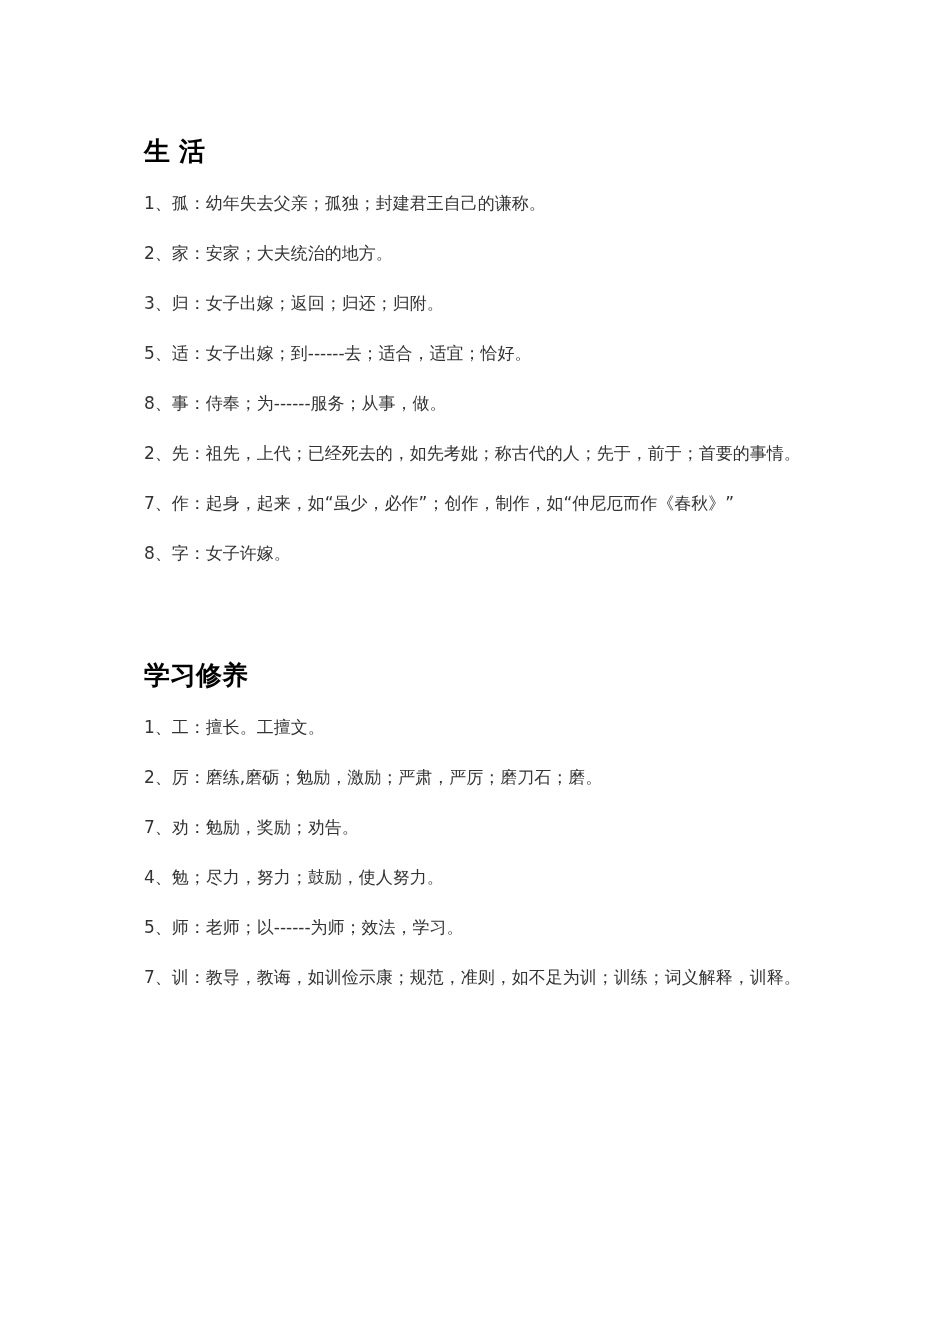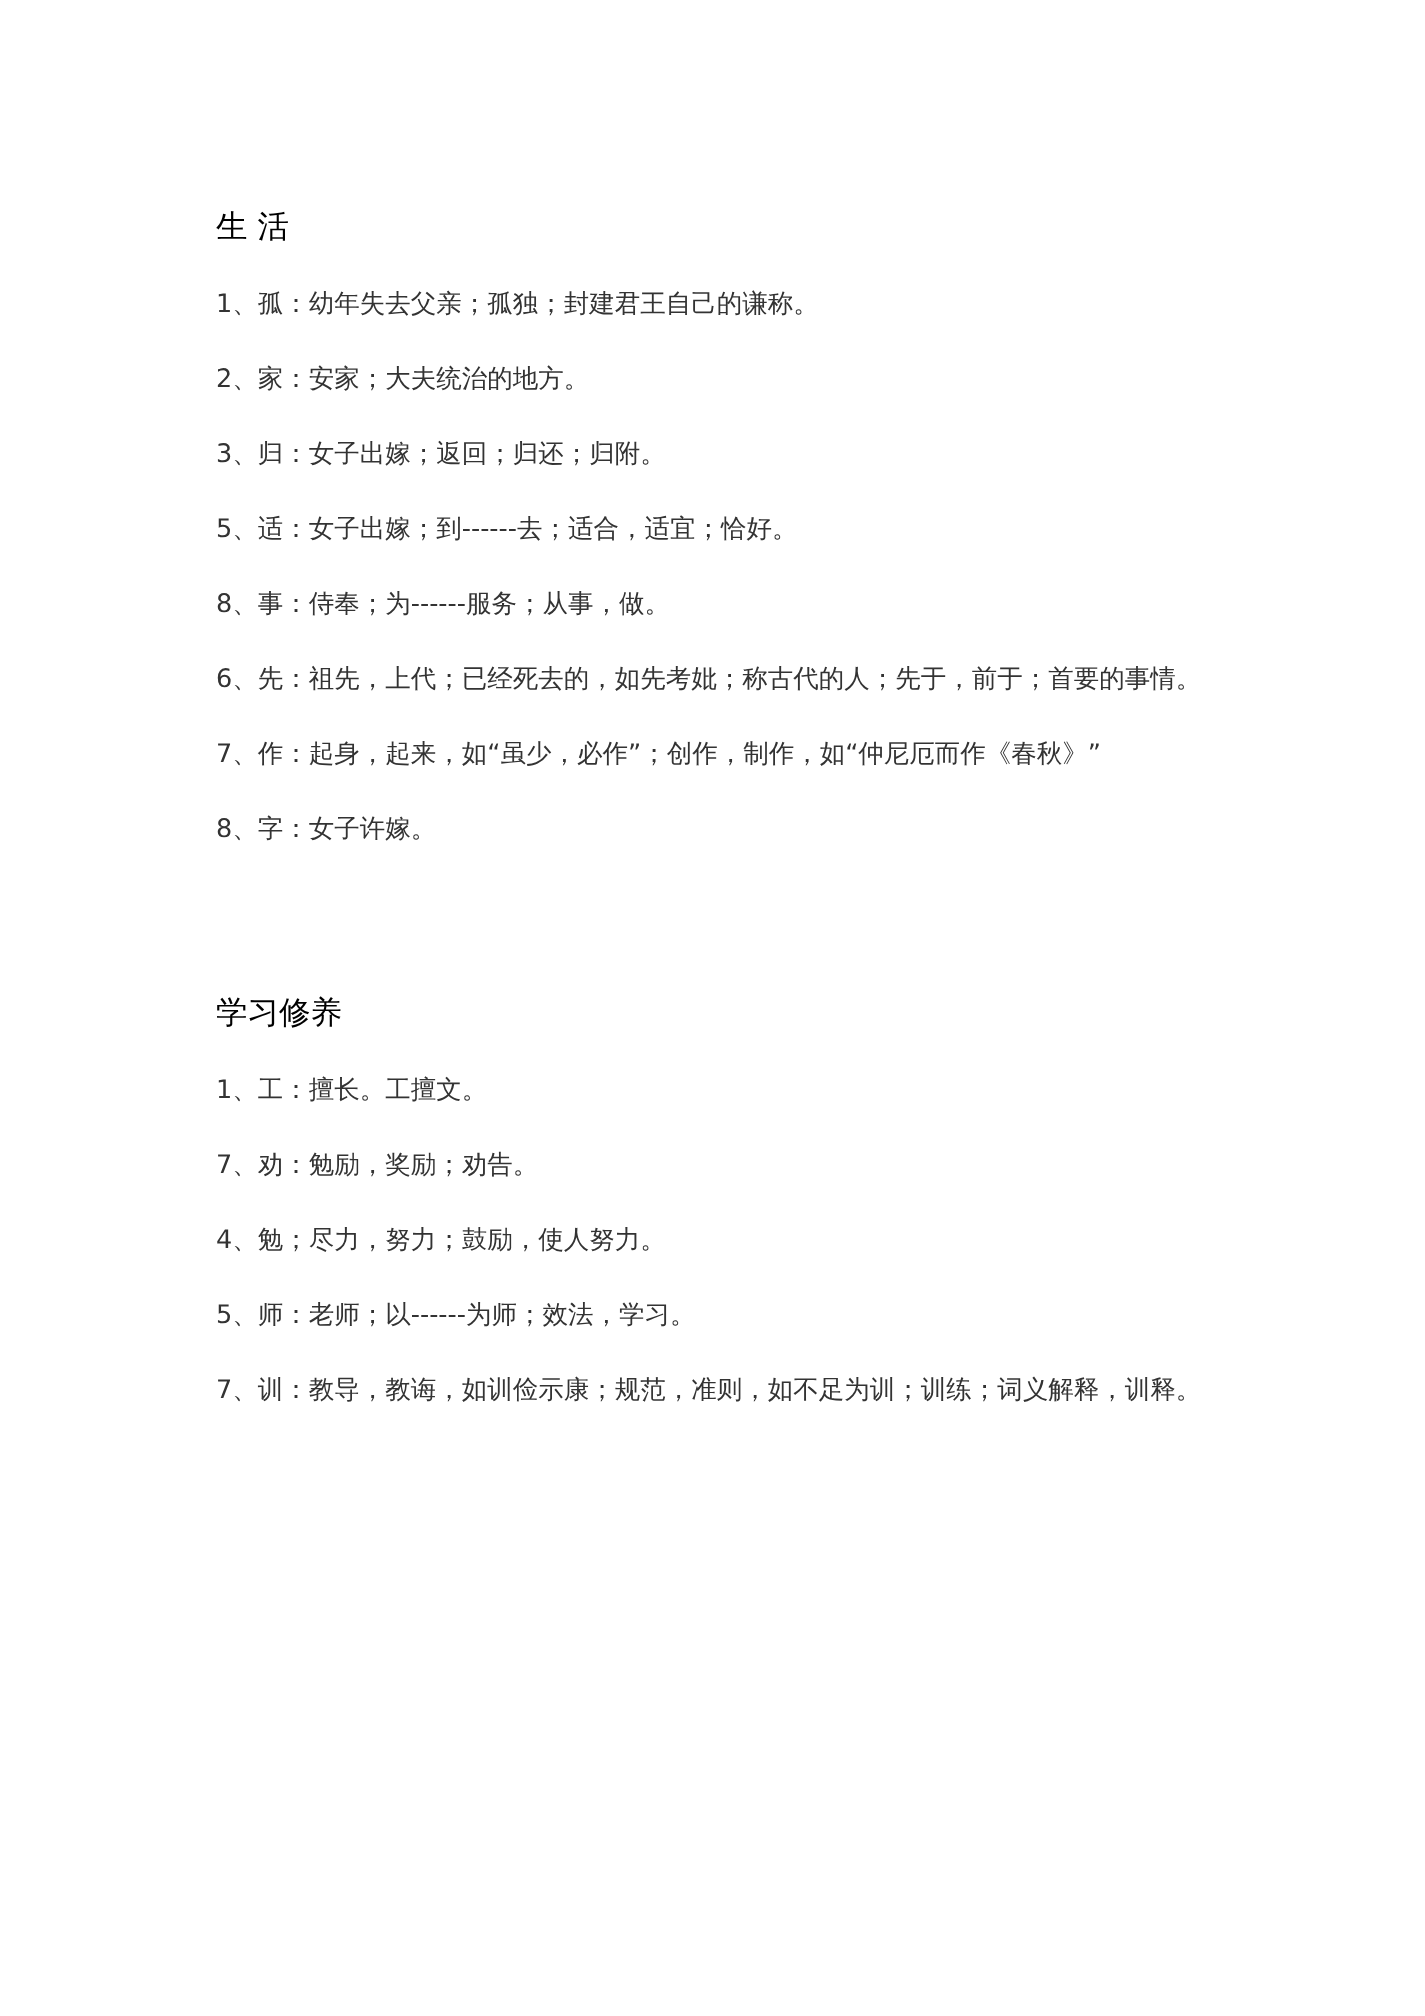--- a/index.html
+++ b/index.html
@@ -15,22 +15,22 @@
       font-family: "DejaVu Sans", "Liberation Sans", sans-serif;
       color: #333333;
     }
     .page {
       position: absolute;
       left: 144px;
       top: 128px;
       width: 660px;
     }
     .section-title {
-      font-size: 21px;
-      font-weight: normal;
+      font-size: 26px;
+      font-weight: bold;
       color: #000000;
       height: 50px;
       line-height: 46px;
       letter-spacing: 0px;
     }
     .item {
       font-size: 17px;
       line-height: 50px;
       color: #333333;
       white-space: normal;
@@ -45,29 +45,30 @@
 
 <div class="page">
 
   <div>
     <div class="section-title">生 活</div>
     <div class="item">1、孤：幼年失去父亲；孤独；封建君王自己的谦称。</div>
     <div class="item">2、家：安家；大夫统治的地方。</div>
     <div class="item">3、归：女子出嫁；返回；归还；归附。</div>
     <div class="item">5、适：女子出嫁；到------去；适合，适宜；恰好。</div>
     <div class="item">8、事：侍奉；为------服务；从事，做。</div>
-    <div class="item">6、先：祖先，上代；已经死去的，如先考妣；称古代的人；先于，前于；首要的事情。</div>
+    <div class="item">2、先：祖先，上代；已经死去的，如先考妣；称古代的人；先于，前于；首要的事情。</div>
     <div class="item">7、作：起身，起来，如“虽少，必作”；创作，制作，如“仲尼厄而作《春秋》”</div>
     <div class="item">8、字：女子许嫁。</div>
   </div>
 
   <div class="section-gap"></div>
 
   <div>
     <div class="section-title">学习修养</div>
     <div class="item">1、工：擅长。工擅文。</div>
+    <div class="item">2、厉：磨练,磨砺；勉励，激励；严肃，严厉；磨刀石；磨。</div>
     <div class="item">7、劝：勉励，奖励；劝告。</div>
     <div class="item">4、勉；尽力，努力；鼓励，使人努力。</div>
     <div class="item">5、师：老师；以------为师；效法，学习。</div>
     <div class="item">7、训：教导，教诲，如训俭示康；规范，准则，如不足为训；训练；词义解释，训释。</div>
   </div>
 
 </div>
 
 </body></html>

